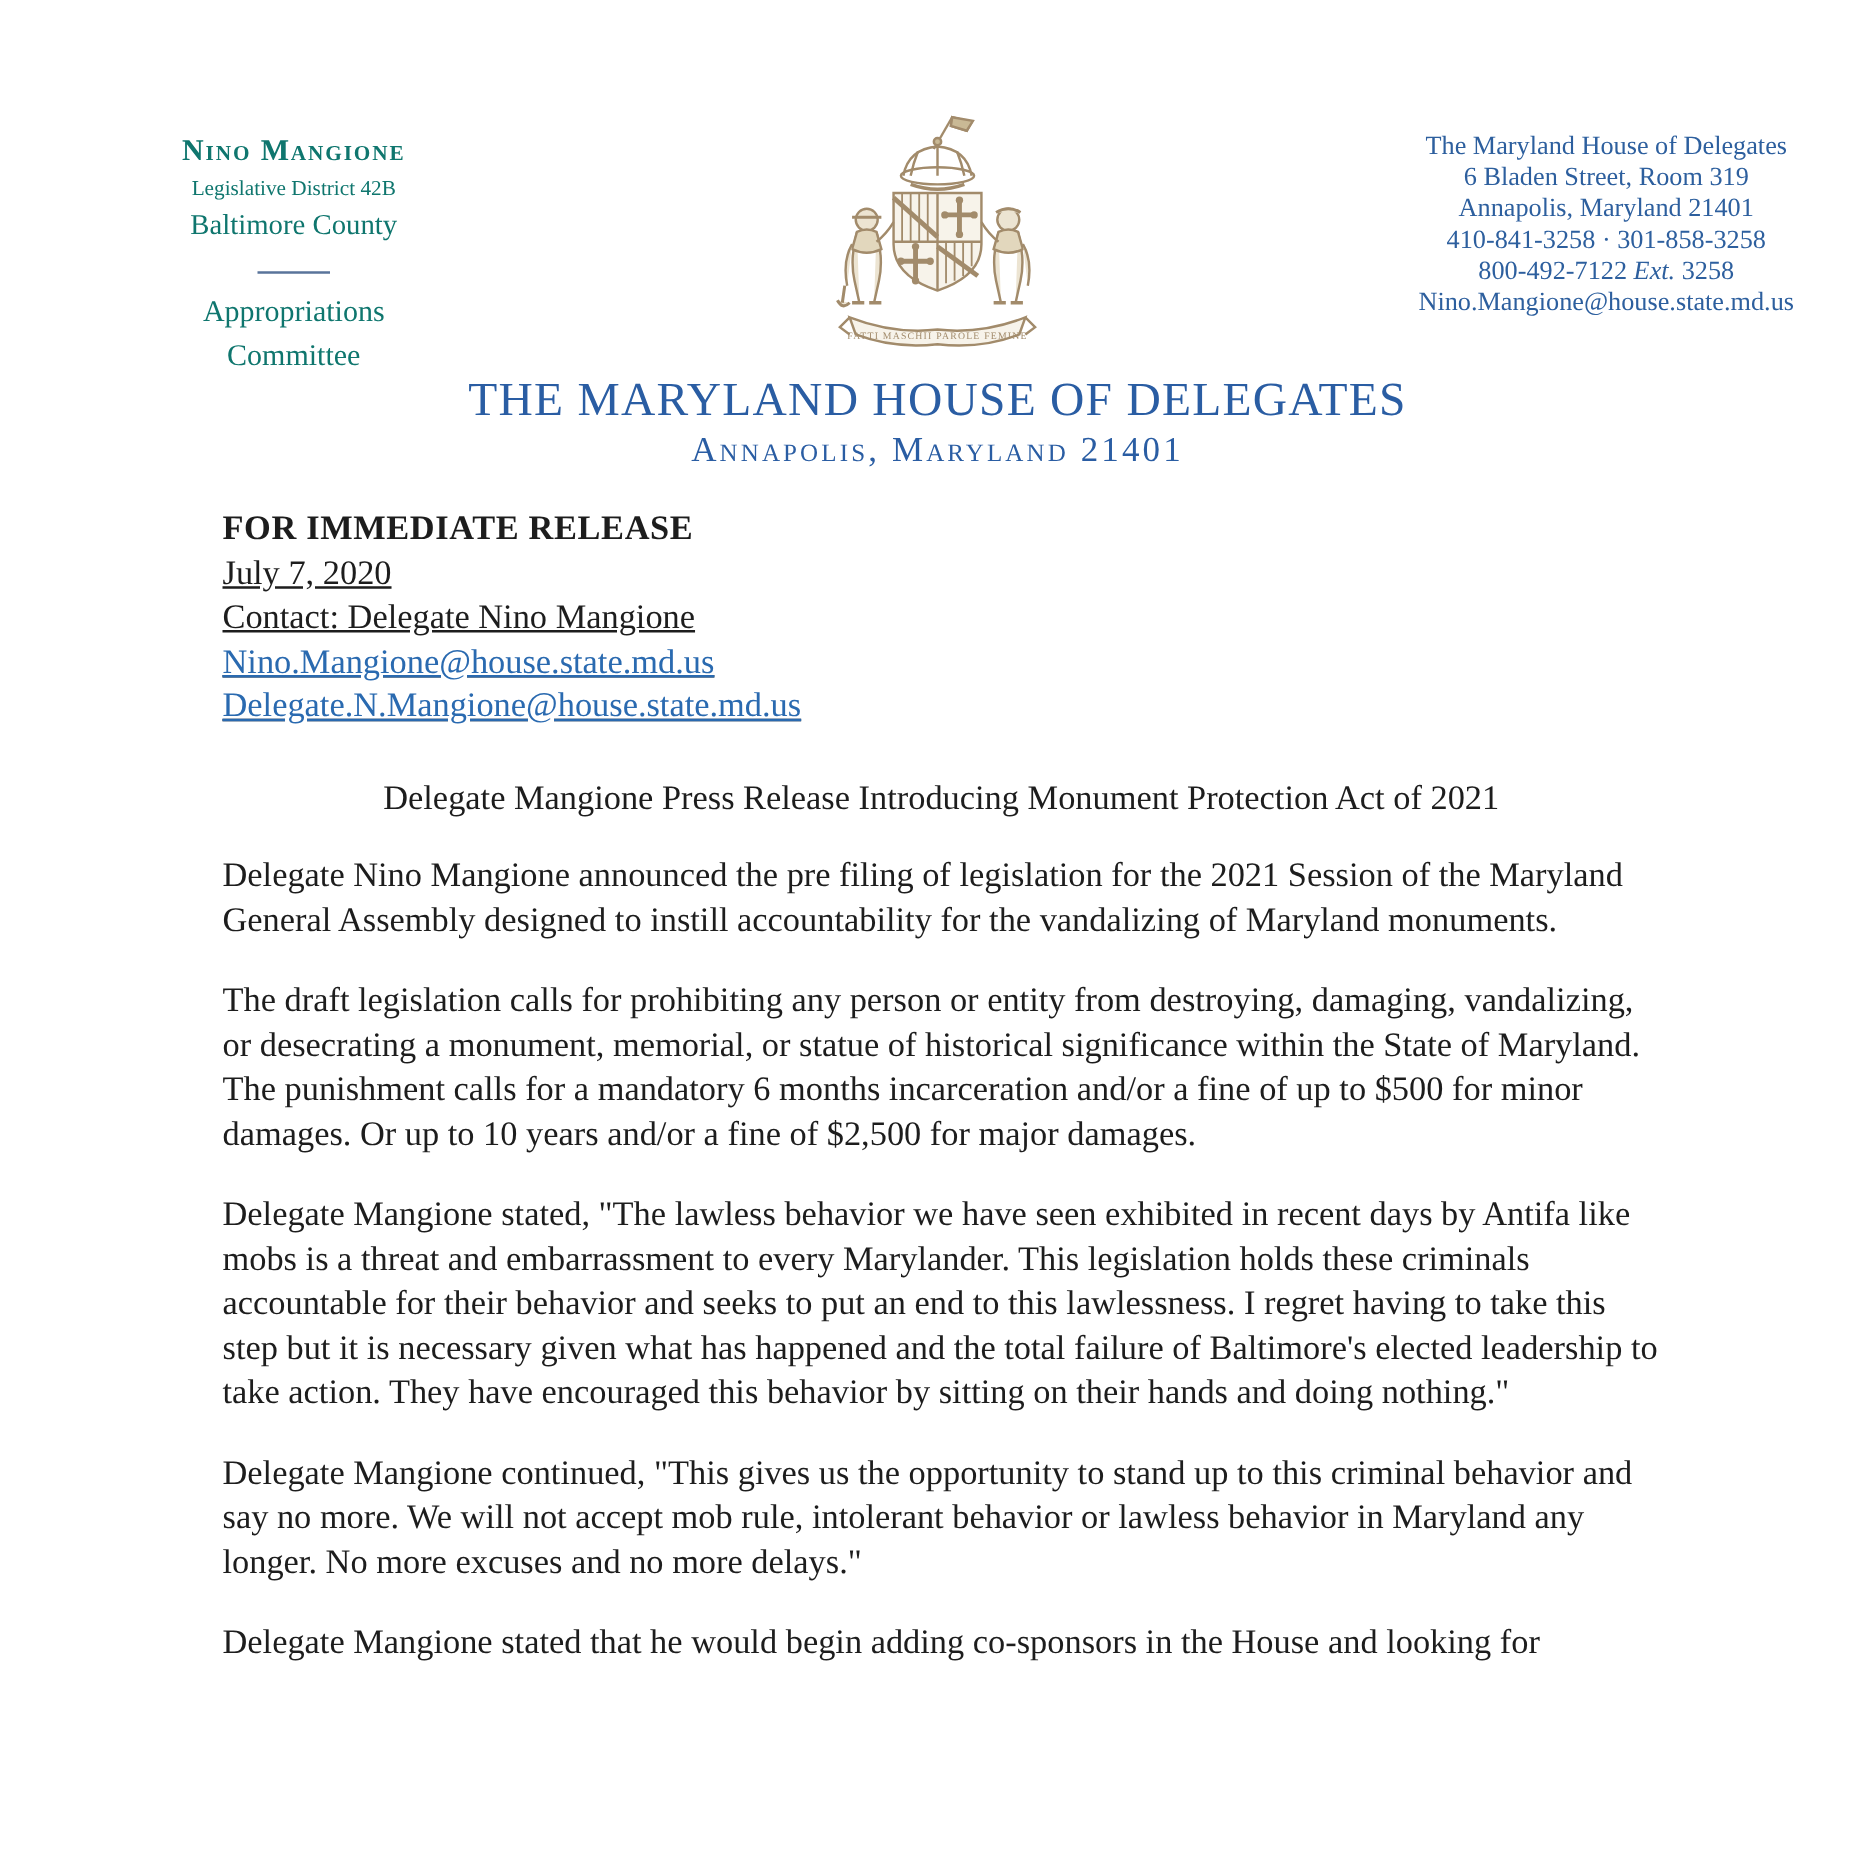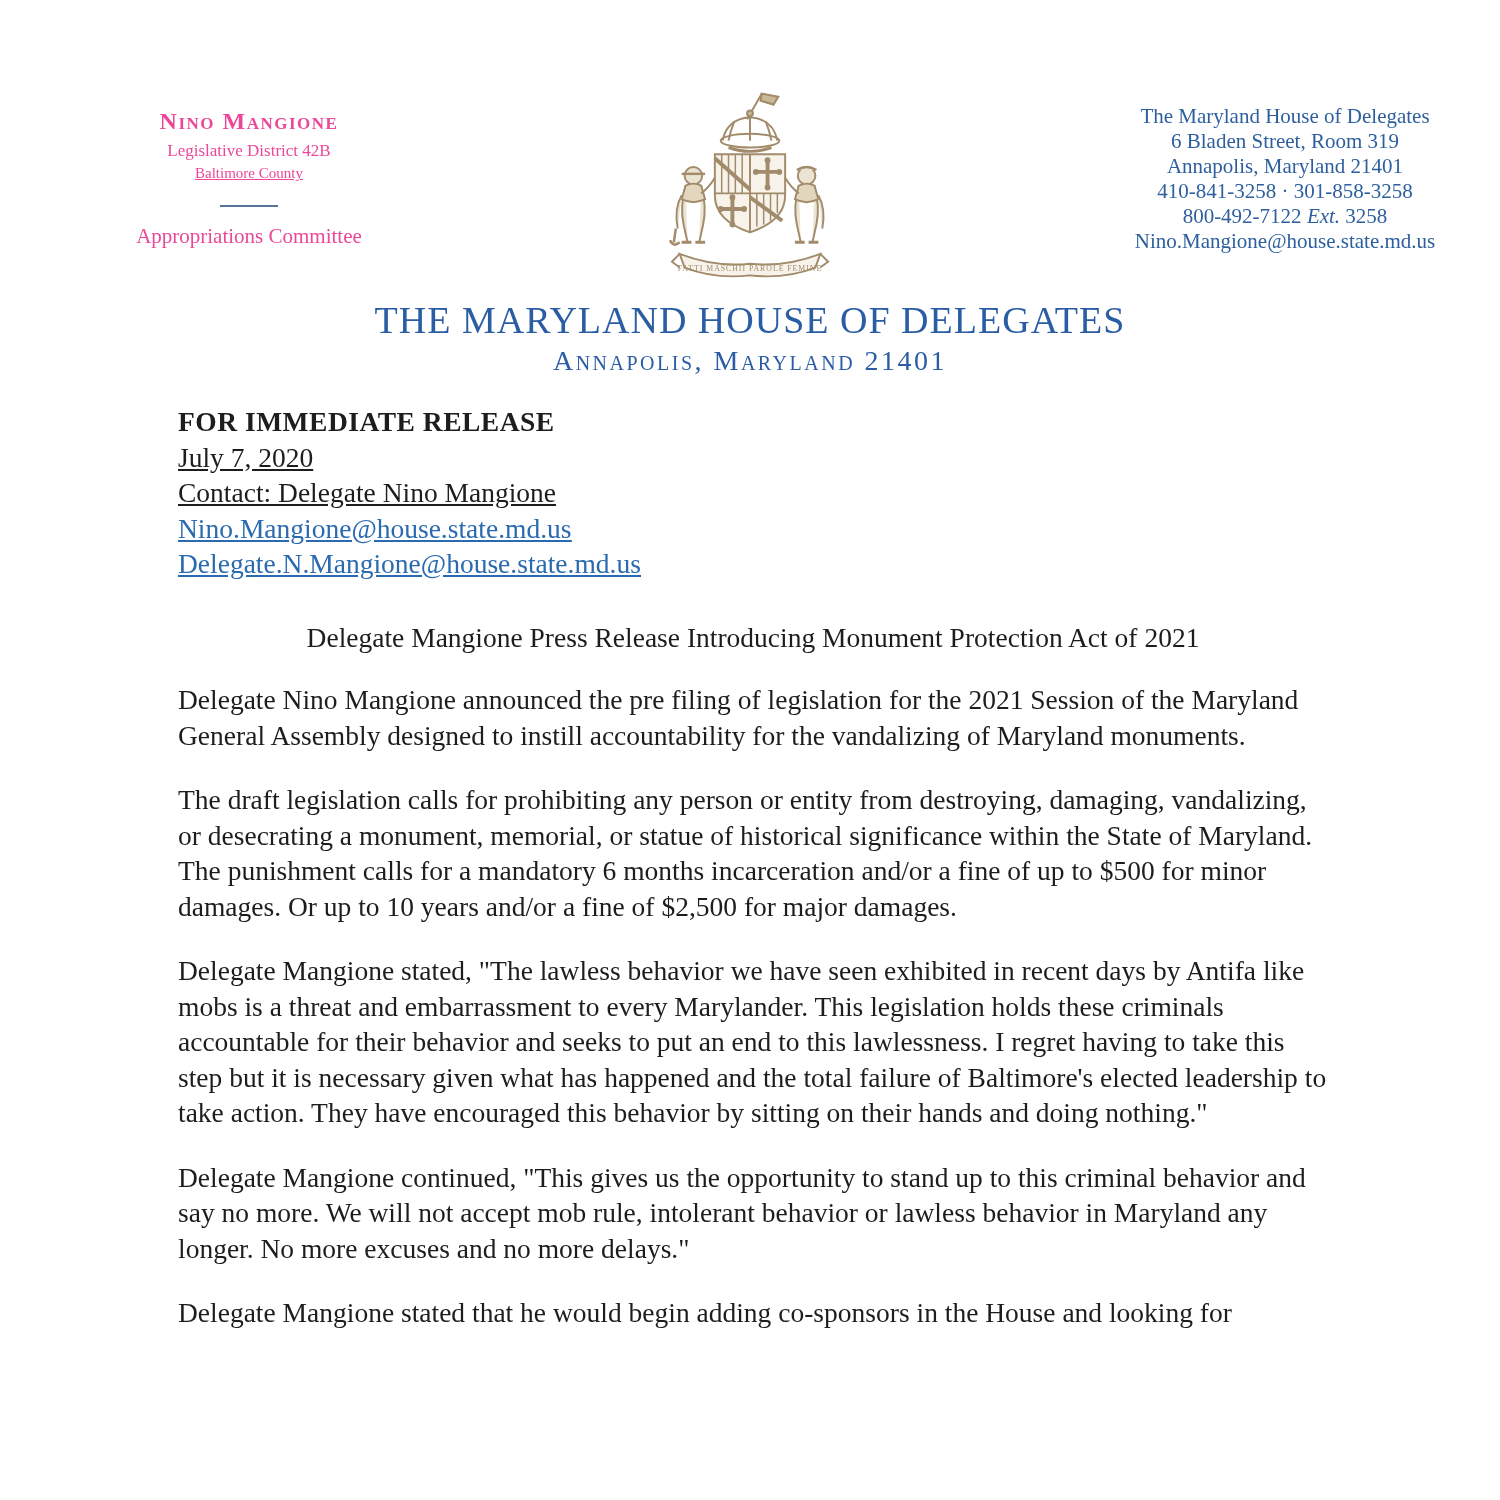--- a/index.html
+++ b/index.html
@@ -6,33 +6,33 @@
   .page{
     position:relative;
     width:1500px;height:1500px;
     background:#ffffff;
     font-family:"Liberation Serif", serif;
     color:#1d1d1d;
     overflow:hidden;
   }
   
   .lh-left{
-    position:absolute;left:124px;top:104px;width:250px;
-    text-align:center;color:#ec4899;line-height:1.45;
+    position:absolute;left:110px;top:104px;width:250px;
+    text-align:center;color:#0f766e;line-height:1.45;
   }
   .lh-left .name{
     font-variant:small-caps;font-weight:bold;font-size:24px;letter-spacing:1.5px;
   }
   .lh-left .district{font-size:17px;}
-  .lh-left .county{font-size:15px;text-decoration:underline;}
+  .lh-left .county{font-size:23px;}
   .lh-left .rule{
     width:58px;border:none;border-top:2px solid #59749b;
     margin:20px auto 14px auto;
   }
-  .lh-left .committee{font-size:21px;}
+  .lh-left .committee{font-size:24px;}
 
   .crest{position:absolute;left:652px;top:86px;width:196px;height:205px;}
 
   .lh-right{
     position:absolute;left:1095px;top:104px;width:380px;
     text-align:center;color:#2d5f9e;font-size:21px;line-height:25px;
   }
   .lh-right .ital{font-style:italic;margin-top:21px;}
 
   .page-title{

